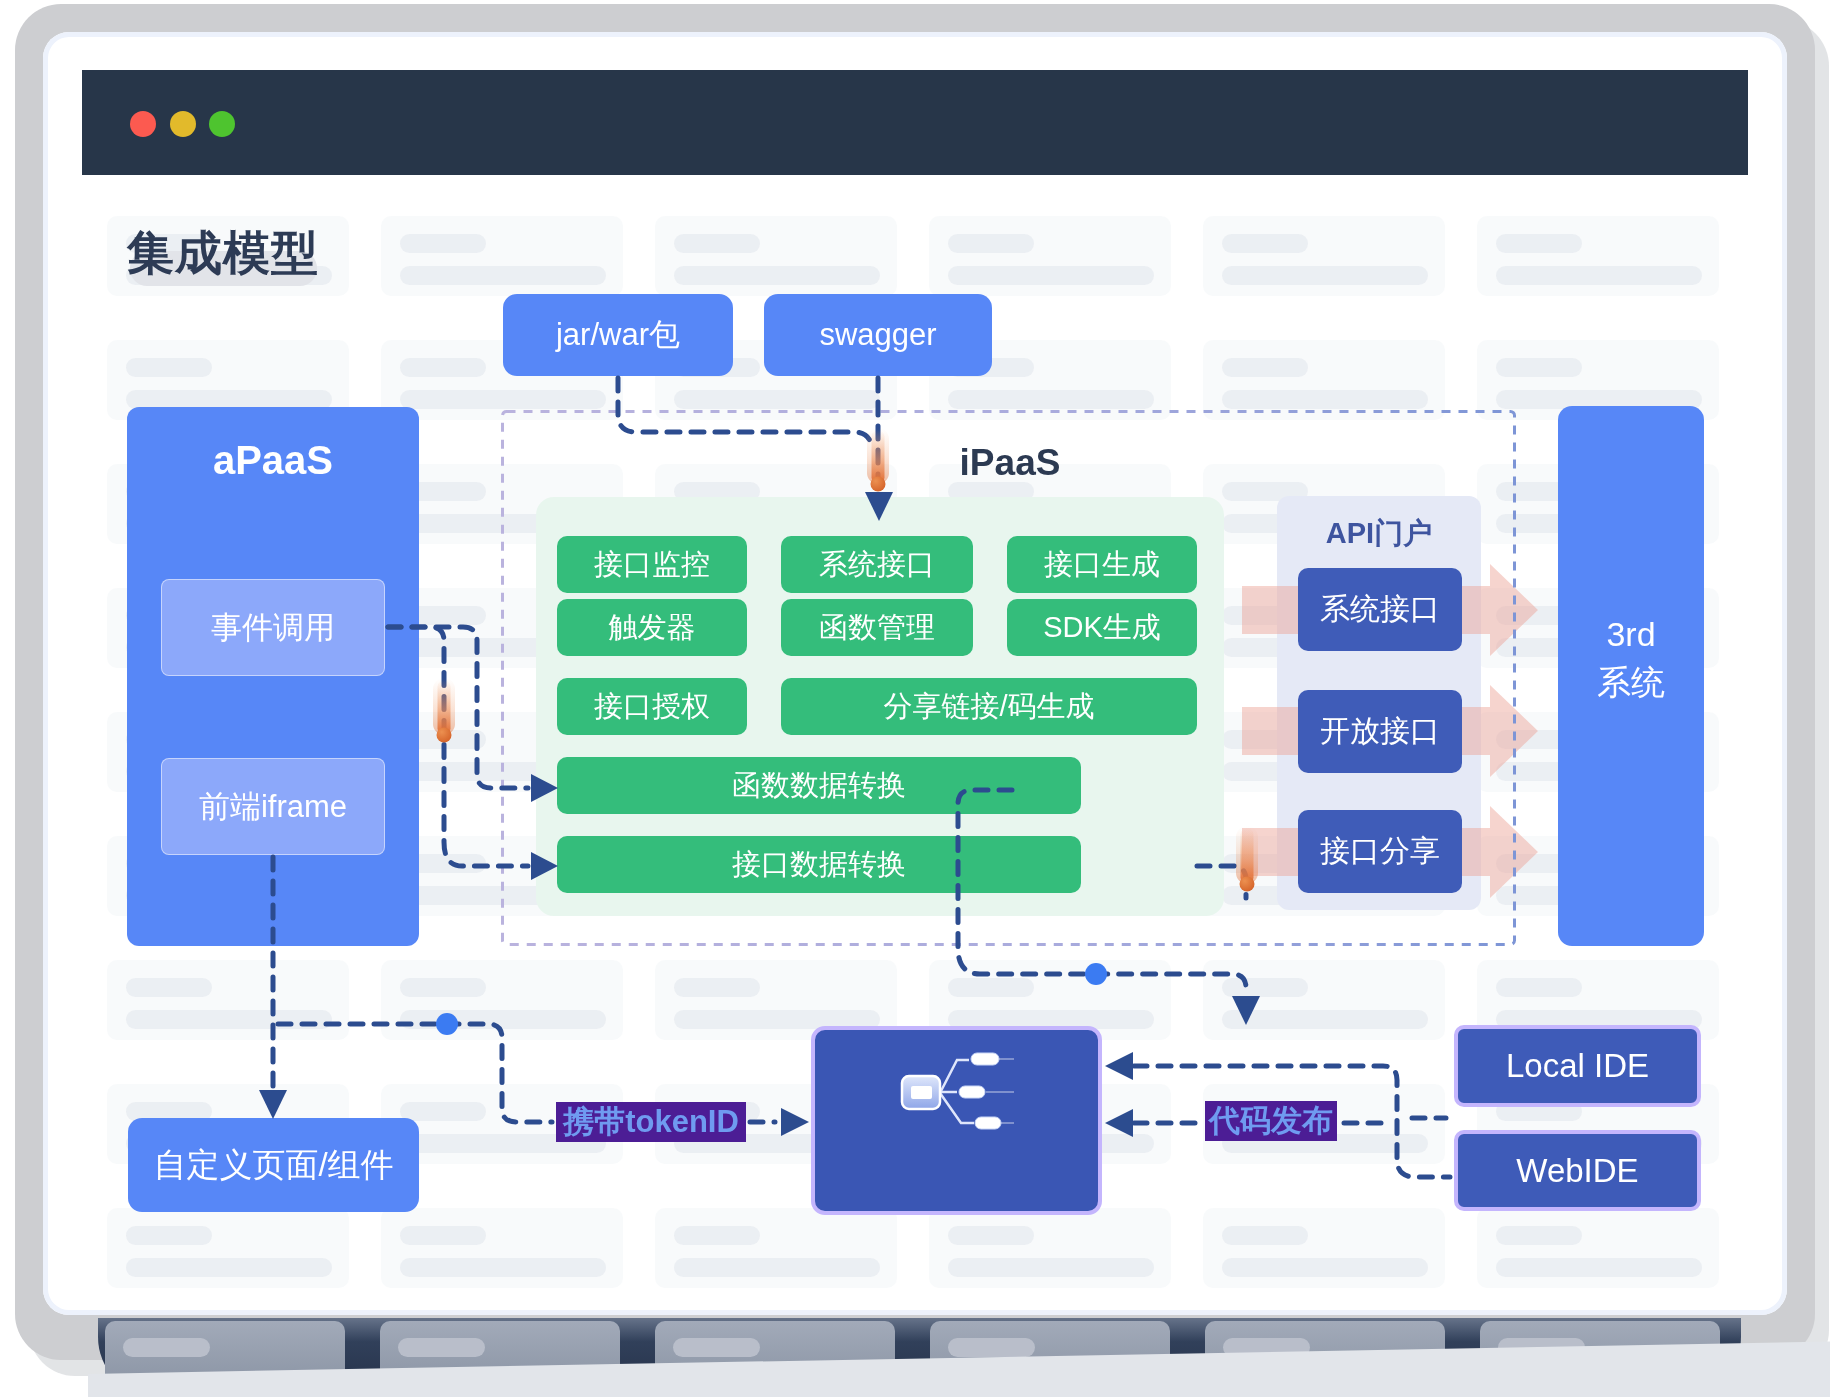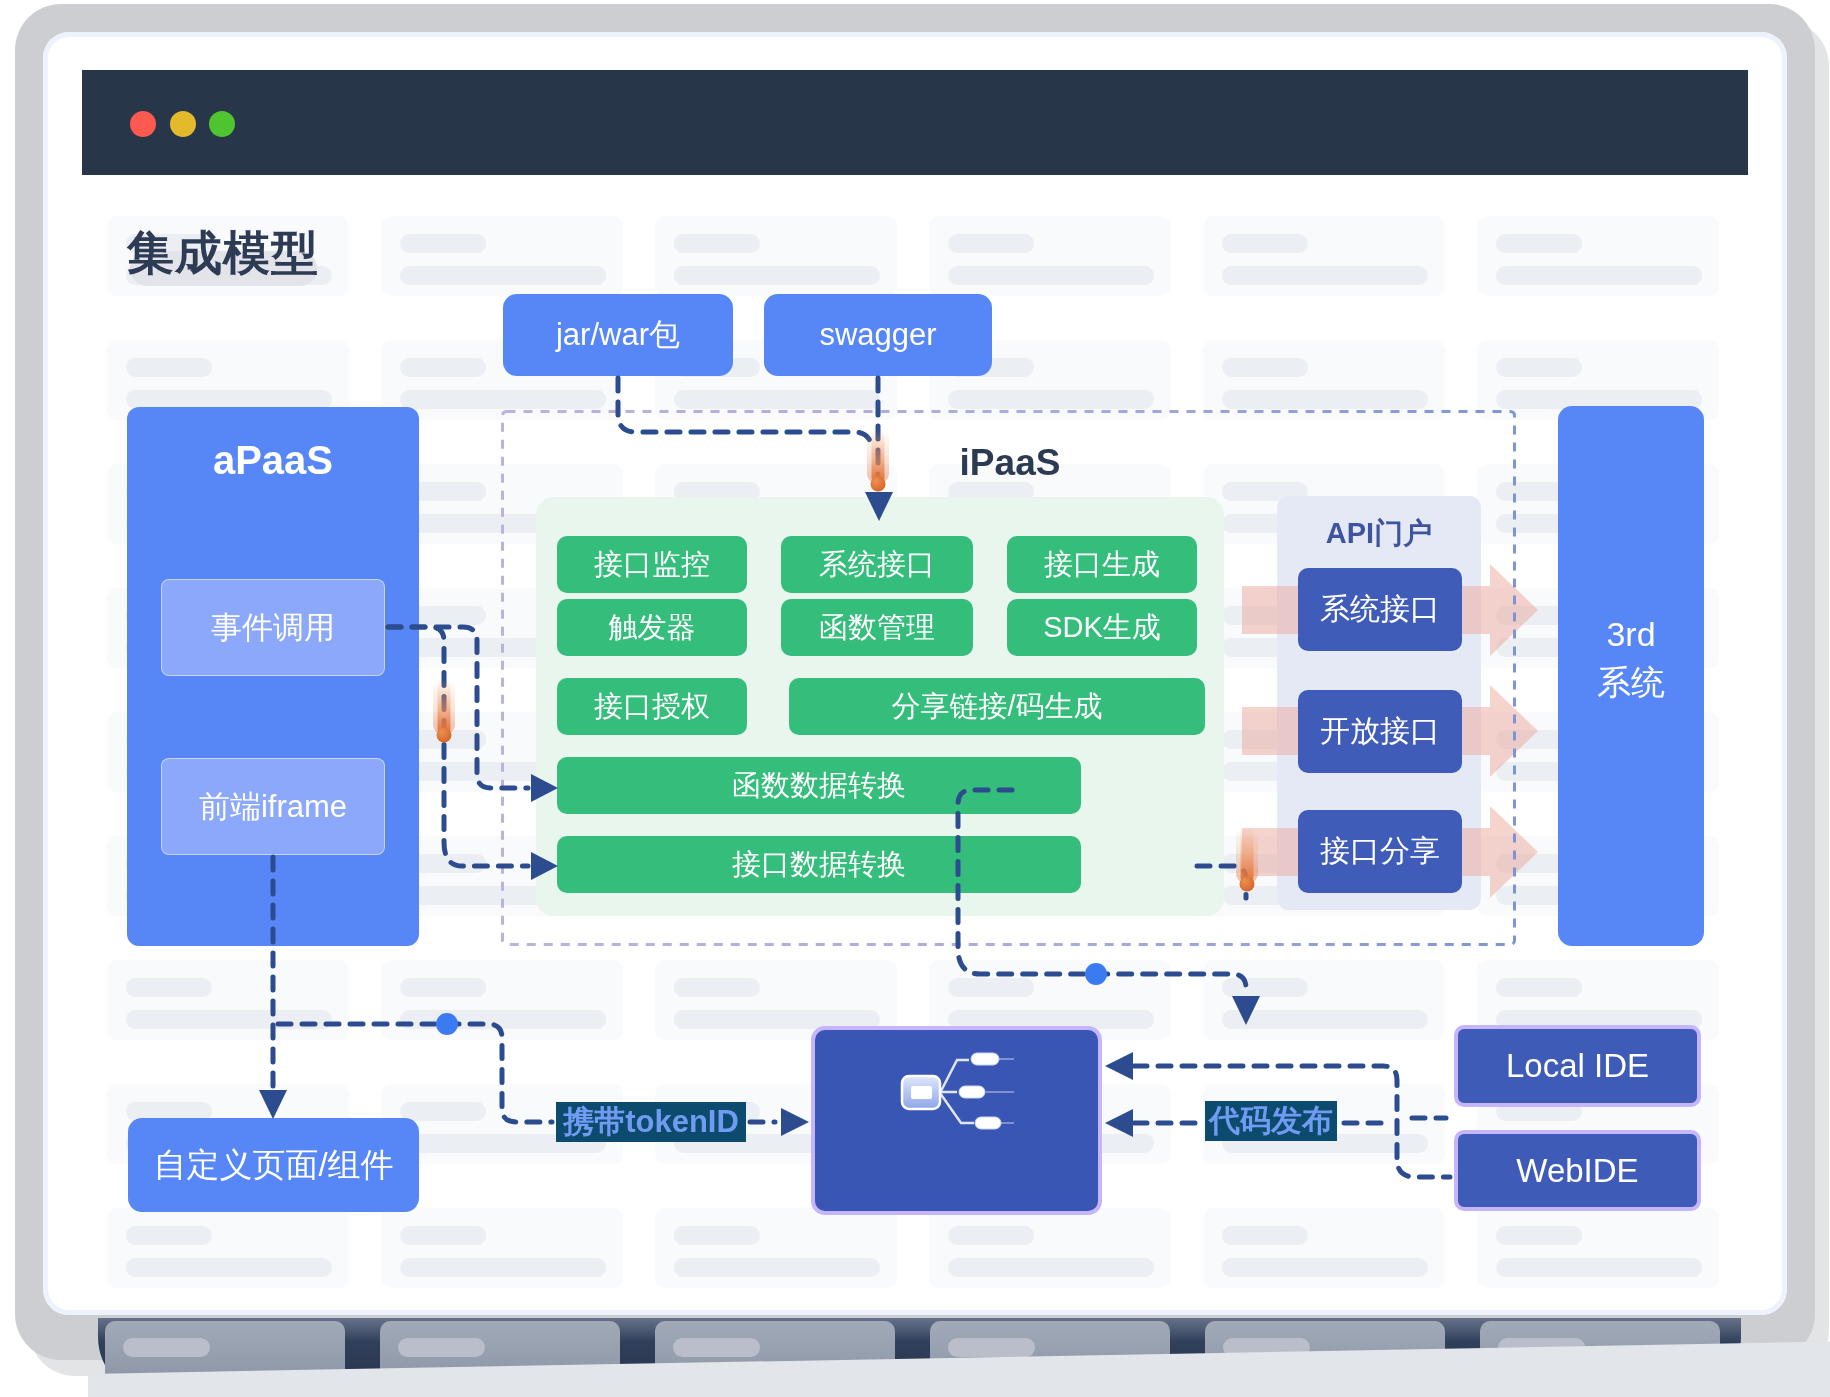--- a/index.html
+++ b/index.html
@@ -36,39 +36,39 @@
                font-size:40px;font-weight:bold;color:#fff;}
   .b-evt{left:161px;top:579px;width:224px;height:97px;border-radius:8px;font-size:31px;}
   .b-iframe{left:161px;top:758px;width:224px;height:97px;border-radius:8px;font-size:31px;}
   .green-panel{position:absolute;left:536px;top:497px;width:688px;height:419px;border-radius:18px;
                background:#e8f6ee;}
   .ipaas-label{position:absolute;left:900px;top:442px;width:220px;text-align:center;
                font-size:37px;font-weight:bold;color:#2c3a52;}
   .g-r1{top:536px;height:57px;} .g-r2{top:599px;height:57px;} .g-r3{top:678px;height:57px;}
   .g-r4{top:757px;height:57px;} .g-r5{top:836px;height:57px;}
   .g-c1{left:557px;width:190px;} .g-c2{left:781px;width:192px;} .g-c3{left:1007px;width:190px;}
-  .g-wide{left:781px;width:416px;margin-left:8px;} .g-full{left:557px;width:524px;}
+  .g-wide{left:781px;width:416px;} .g-full{left:557px;width:524px;}
   .api-panel{position:absolute;left:1277px;top:496px;width:204px;height:414px;border-radius:12px;
              background:#e5e9f6;}
   .api-label{position:absolute;left:1277px;top:514px;width:204px;text-align:center;
              font-size:29px;font-weight:bold;color:#3e549f;}
   .b-sys{left:1298px;top:568px;width:164px;height:83px;}
   .b-open{left:1298px;top:690px;width:164px;height:83px;}
   .b-share{left:1298px;top:810px;width:164px;height:83px;}
   .b-third{left:1558px;top:406px;width:146px;height:540px;border-radius:14px;
            font-size:34px;line-height:48px;flex-direction:column;padding-bottom:36px;}
   .b-runtime{left:811px;top:1026px;width:291px;height:189px;border-radius:14px;background:#3a56b4;}
   .runtime-label{position:absolute;left:811px;top:1158px;width:291px;text-align:center;
                  font-size:34px;color:#fff;}
   .runtime-icon{position:absolute;left:895px;top:1046px;}
   .b-localide{left:1454px;top:1025px;width:247px;height:82px;font-size:33px;background:#3e5bb8;border-radius:10px;}
   .b-webide{left:1454px;top:1130px;width:247px;height:81px;font-size:33px;background:#3e5bb8;border-radius:10px;}
   .b-custom{left:128px;top:1118px;width:291px;height:94px;border-radius:14px;font-size:33px;}
   .flow-label{position:absolute;height:40px;display:flex;align-items:center;justify-content:center;
-              background:#0c4a6e;color:#6f9bf0;font-size:31px;font-weight:bold;}
+              background:#4c1d95;color:#6f9bf0;font-size:31px;font-weight:bold;}
   .lbl-token{left:556px;top:1102px;width:190px;}
   .lbl-deploy{left:1205px;top:1101px;width:132px;}
   
   #overlay{position:absolute;left:0;top:0;pointer-events:none;}
   
   .base-band{position:absolute;left:98px;top:1318px;width:1643px;height:79px;
              border-radius:0 0 60px 60px;
              background:linear-gradient(180deg,#66738a 0%,#31405a 30%,#243048 100%);}
   .key{position:absolute;top:1321px;width:240px;height:76px;border-radius:10px;
        background:linear-gradient(180deg,#a2aab9,#8791a1);}

